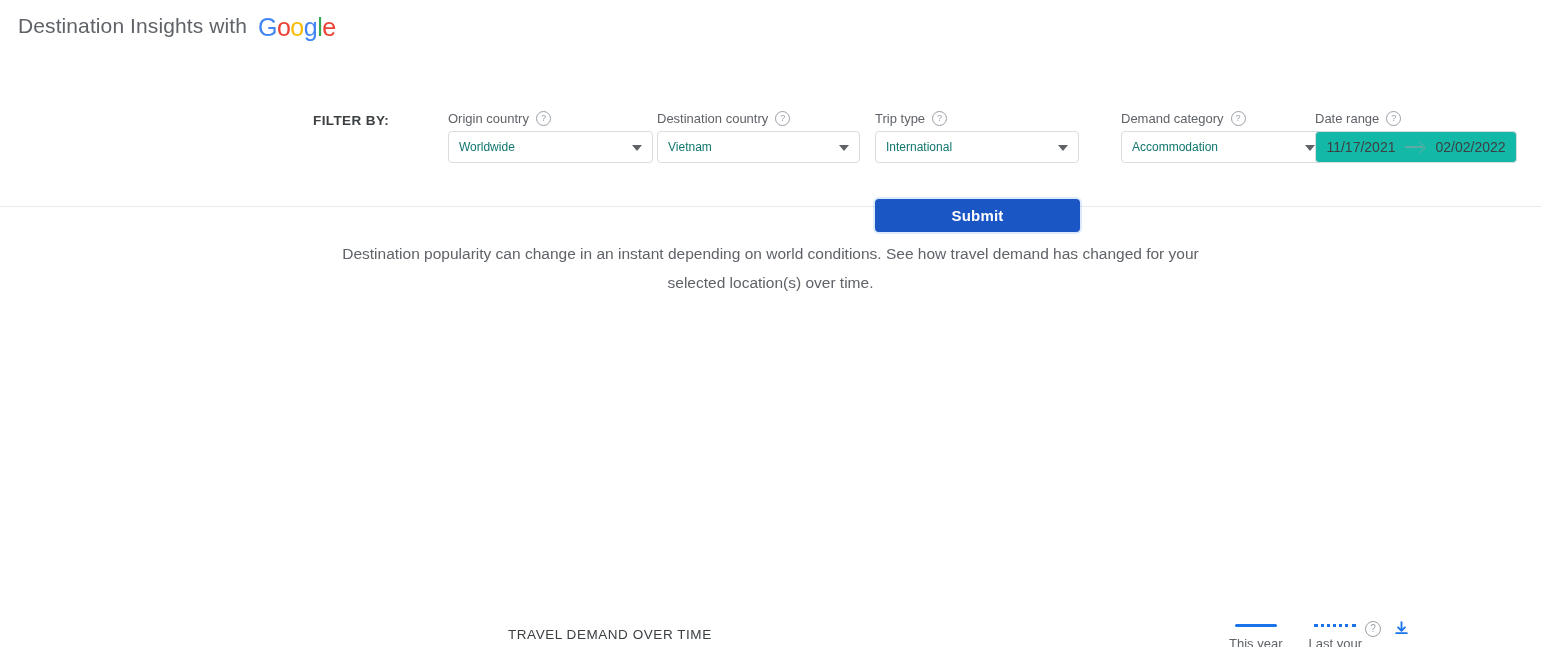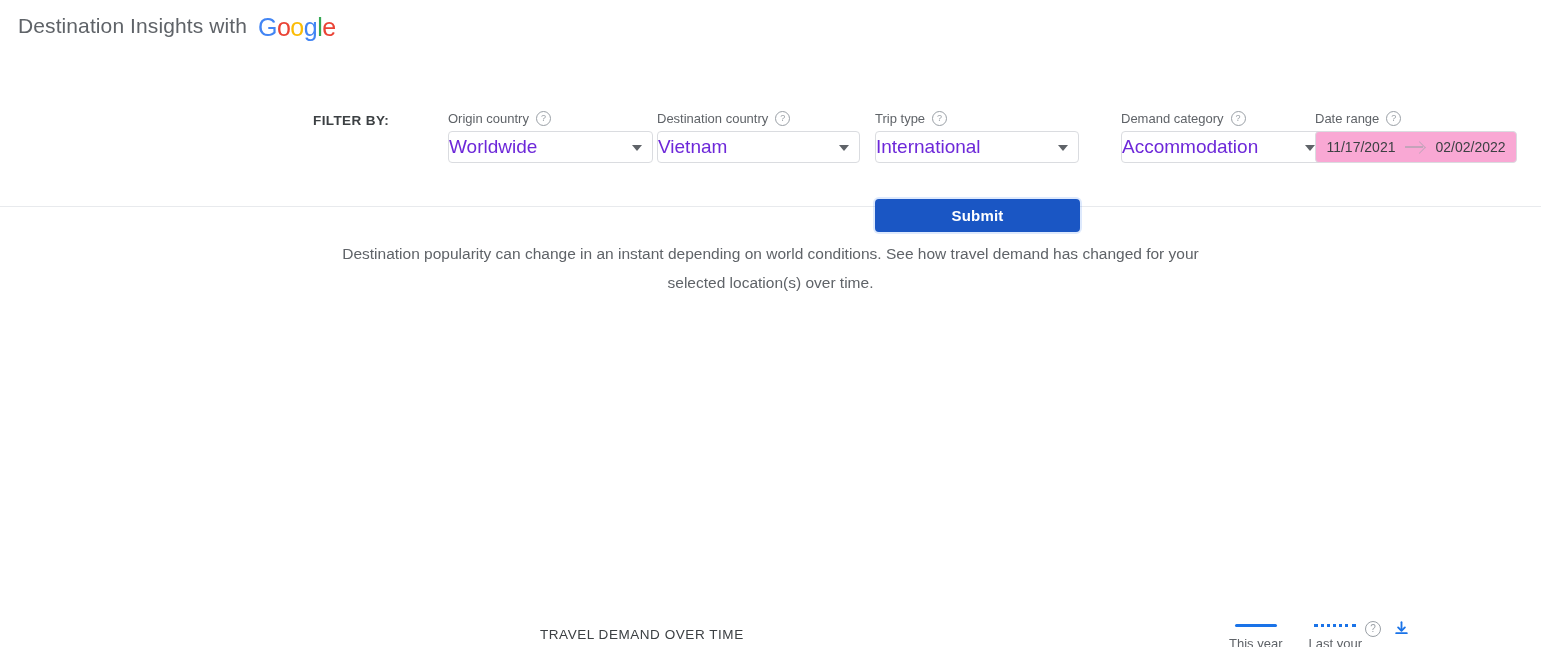--- a/index.html
+++ b/index.html
@@ -72,40 +72,40 @@
     line-height:1;
     flex:0 0 auto;
   }
   .select-box{
     position:relative;
     height:32px;
     border:1px solid #dadce0;
     border-radius:4px;
     background:#fff;
     display:flex;align-items:center;
-    padding:0 0;
+    padding:0 10px;
     box-sizing:border-box;
-    font-size:19px;
-    color:#6d28d9;
+    font-size:12px;
+    color:#0f766e;
     cursor:pointer;
   }
   .select-box .val{white-space:nowrap;overflow:hidden;}
   .chevron{
     position:absolute;right:10px;top:50%;
     width:0;height:0;margin-top:-2px;
     border-left:5px solid transparent;
     border-right:5px solid transparent;
     border-top:6px solid #5f6368;
   }
   .date-box{
     position:relative;
     height:32px;
     border:1px solid #dadce0;
     border-radius:4px;
-    background:#f9a8d4;
+    background:#14b8a6;
     display:flex;align-items:center;justify-content:center;
     gap:10px;
     box-sizing:border-box;
     font-size:14px;
     color:#3c4043;
     cursor:pointer;
   }
   .arrow-icon{
     display:inline-block;
     width:20px;height:12px;
@@ -165,21 +165,20 @@
   .chart-head{
     position:relative;
     height:22px;
     display:flex;align-items:center;
   }
   .chart-title{
     font-size:13.5px;
     font-weight:400;
     letter-spacing:.55px;
     color:#3c4043;
-    margin-left:32px;
   }
   .legend{
     position:absolute;right:48px;top:1px;
     display:flex;align-items:center;gap:26px;
   }
   .legend-item{display:flex;align-items:center;gap:9px;flex-direction:column;}
   .legend-swatch-solid{
     width:42px;height:3px;background:#1a73e8;border-radius:2px;
   }
   .legend-swatch-dotted{

